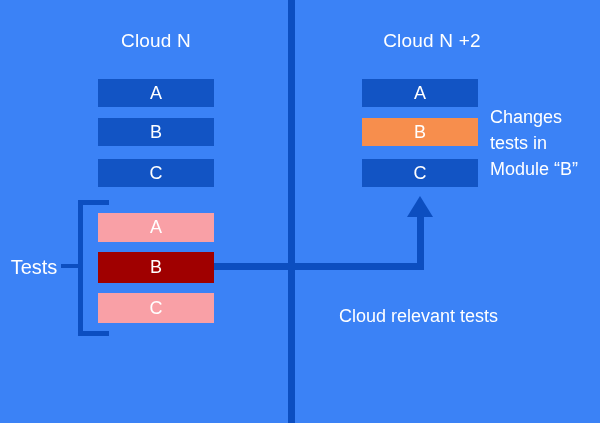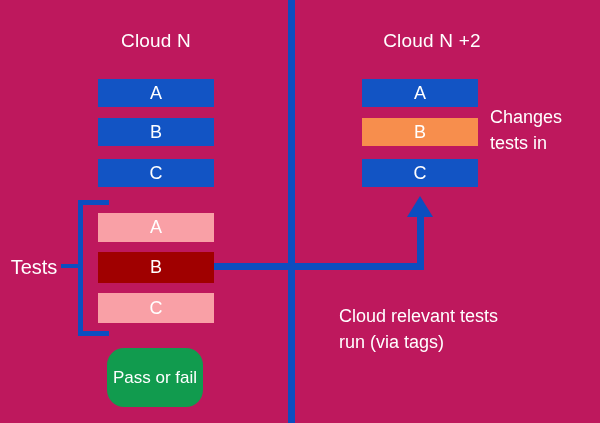--- a/index.html
+++ b/index.html
@@ -4,21 +4,21 @@
 <style>
   html, body {
     margin: 0;
     padding: 0;
     background: #000000;
   }
   #stage {
     position: relative;
     width: 600px;
     height: 423px;
-    background: #be185d;
+    background: #3b82f6;
     overflow: hidden;
     font-family: "Liberation Sans", sans-serif;
     color: #ffffff;
   }
   .abs { position: absolute; }
 
   .col-title {
     font-size: 19px;
     text-align: center;
     color: #ffffff;
@@ -109,35 +109,34 @@
   <div class="line bracket-top"></div>
   <div class="line bracket-bot"></div>
   <div class="line tests-dash"></div>
 
   <div class="abs tests-label">Tests</div>
 
   <div class="module-box pink-box" style="left:98px; top:213px; height:29px;">A</div>
   <div class="module-box darkred-box" style="left:98px; top:252px; height:31px;">B</div>
   <div class="module-box pink-box" style="left:98px; top:293px; height:30px;">C</div>
 
-  <div class="result-box">Pass or fail</div>
 
   <div class="line conn-horiz"></div>
   <div class="line conn-vert"></div>
   <div class="arrow-head"></div>
 
   <div class="abs col-title" style="left:362px; top:30px; width:140px;">Cloud N +2</div>
 
   <div class="module-box blue-box" style="left:362px; top:79px;">A</div>
   <div class="module-box orange-box" style="left:362px; top:118px;">B</div>
   <div class="module-box blue-box" style="left:362px; top:159px;">C</div>
 
   <div class="note note-changes">
     <div>Changes</div>
     <div>tests in</div>
+    <div>Module “B”</div>
   </div>
 
   <div class="note note-tests">
     <div>Cloud relevant tests</div>
-    <div>run (via tags)</div>
   </div>
 
 </div>
 
 </body></html>

